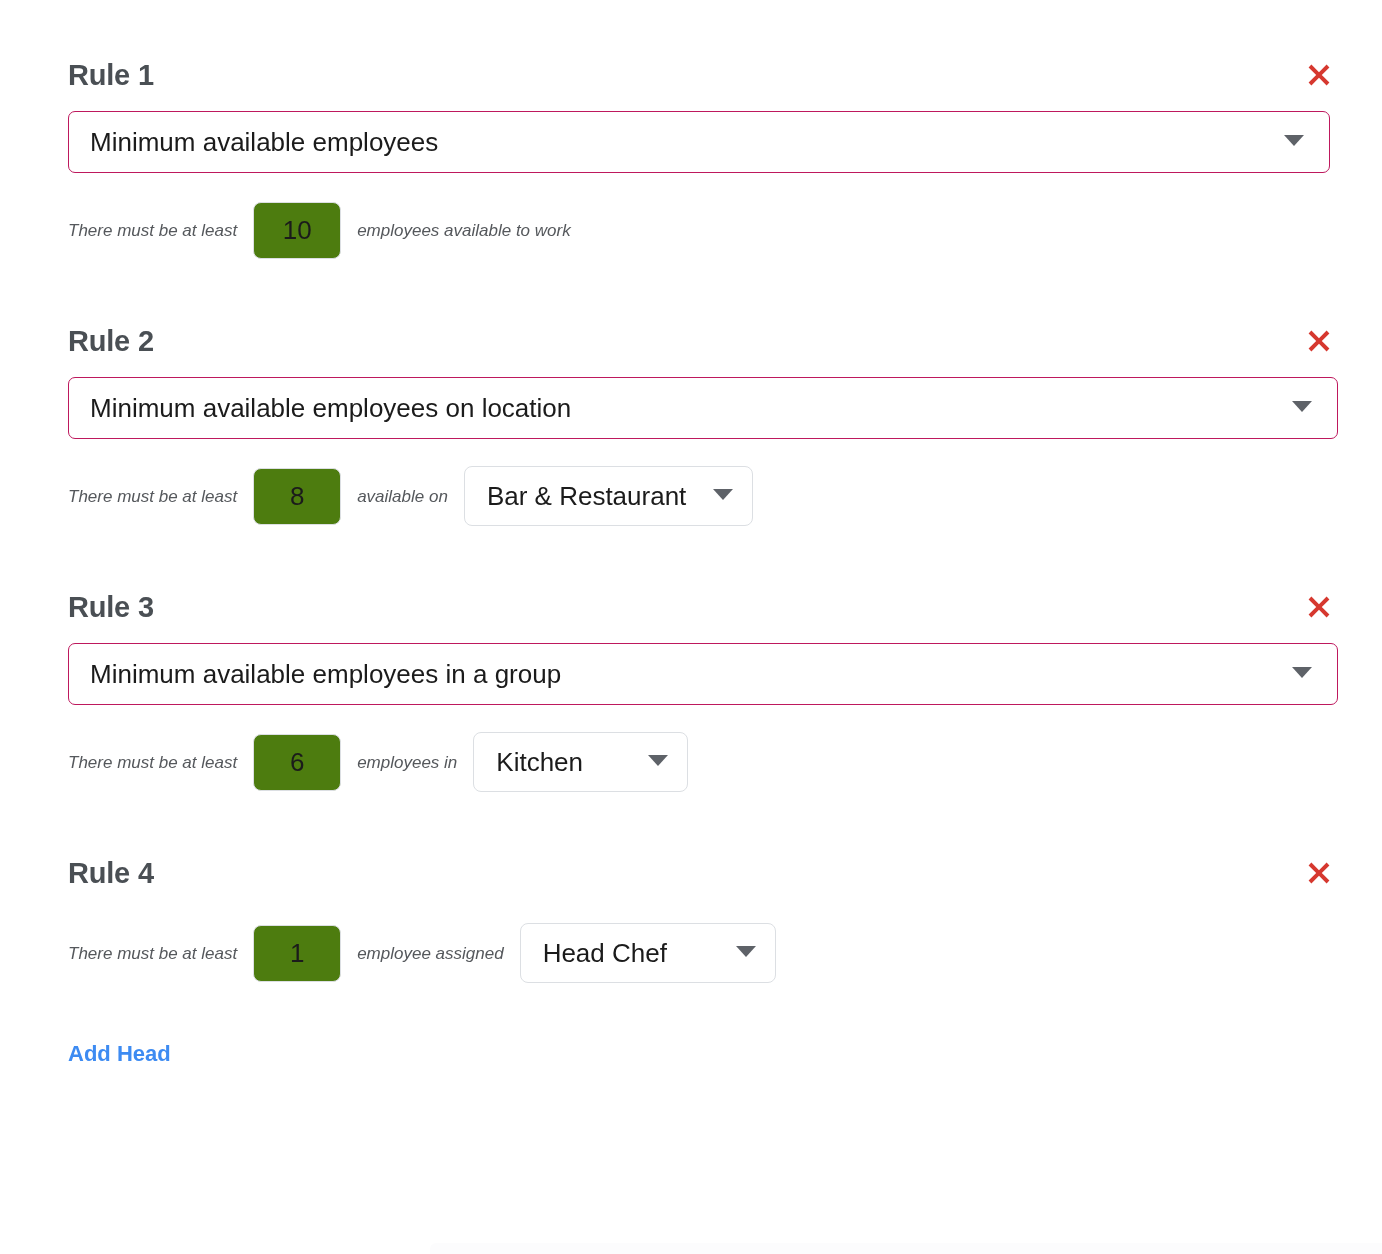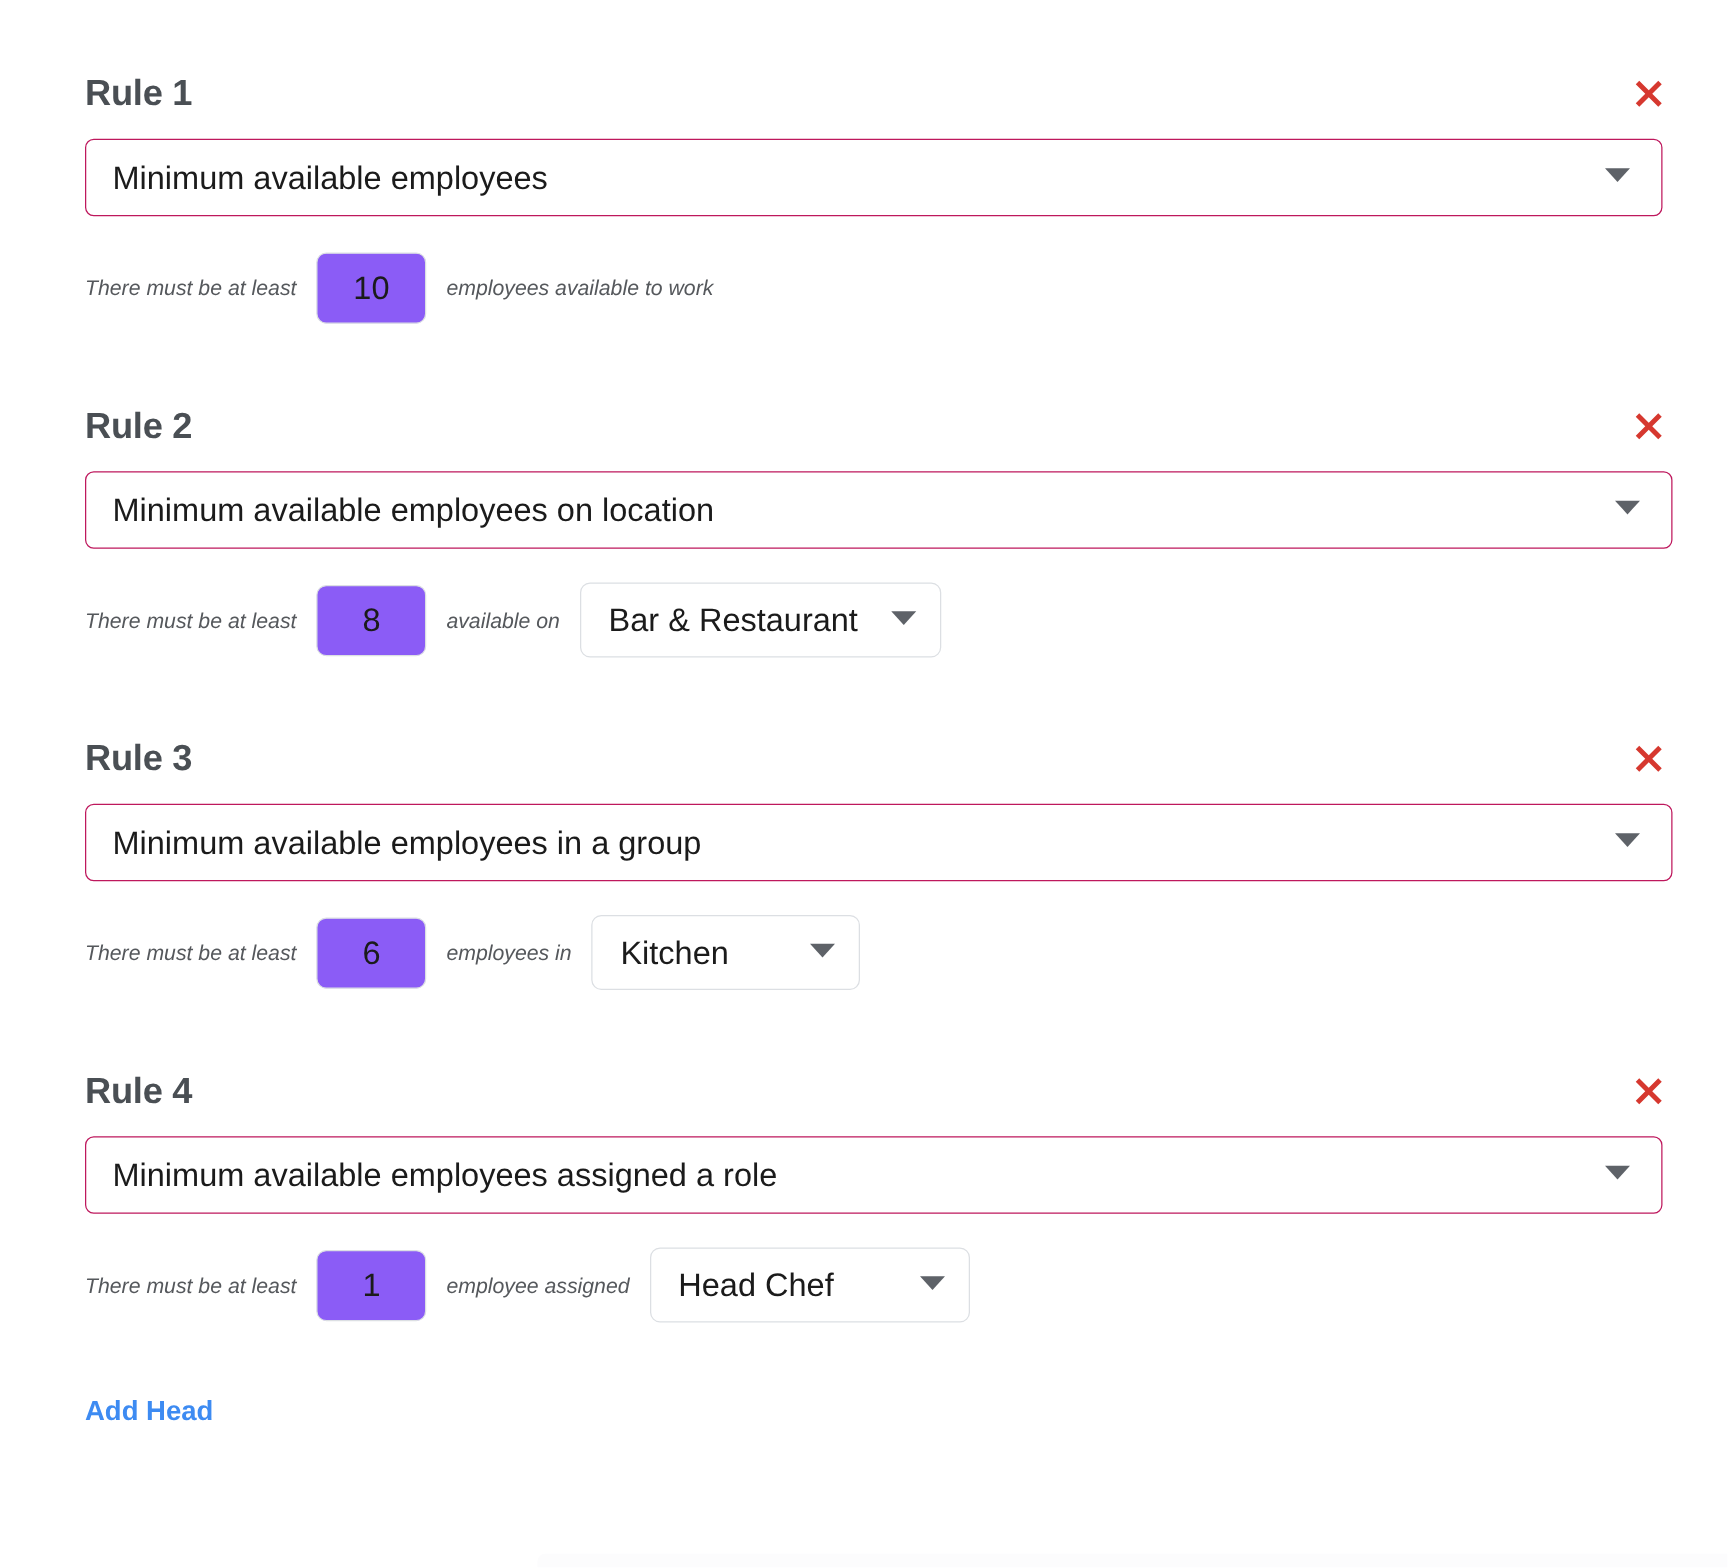--- a/index.html
+++ b/index.html
@@ -100,21 +100,21 @@
     color: #55585c;
     line-height: 1;
     white-space: nowrap;
   }
 
   .num-input {
     width: 88px;
     height: 57px;
     border: 1px solid #dcdfe3;
     border-radius: 8px;
-    background: #8b5cf6;
+    background: #4d7c0f;
     display: flex;
     align-items: center;
     justify-content: center;
     font-size: 26px;
     font-style: normal;
     color: #1b1b1b;
     box-sizing: border-box;
     cursor: text;
     margin: 16px 16px;
   }
@@ -258,28 +258,20 @@
 
   <div class="rule-block" style="padding-top:57px;">
     <div class="rule-header">
       <span class="rule-title">Rule 4</span>
       <button class="delete-rule-btn">
         <svg width="28" height="28" viewBox="0 0 28 28">
           <path d="M6.4 3.6 L14 11.2 L21.6 3.6 L24.4 6.4 L16.8 14 L24.4 21.6 L21.6 24.4 L14 16.8 L6.4 24.4 L3.6 21.6 L11.2 14 L3.6 6.4 Z" fill="#d6382f"></path>
         </svg>
       </button>
     </div>
-    <div class="rule-select" style="width:1262px;">
-      <span class="sel-label">Minimum available employees assigned a role</span>
-      <span class="caret">
-        <svg width="22" height="14" viewBox="0 0 22 14">
-            <path d="M1 2 L21 2 L11 13 Z" fill="#5e6268"></path>
-          </svg>
-      </span>
-    </div>
     <div class="rule-body">
       <span class="phrase">There must be at least</span>
       <div class="num-input">1</div>
       <span class="phrase">employee assigned</span>
       <div class="inline-select wider">
         <span class="isel-label">Head Chef</span>
         <span class="caret">
           <svg width="22" height="14" viewBox="0 0 22 14">
               <path d="M1 2 L21 2 L11 13 Z" fill="#5e6268"></path>
             </svg>

